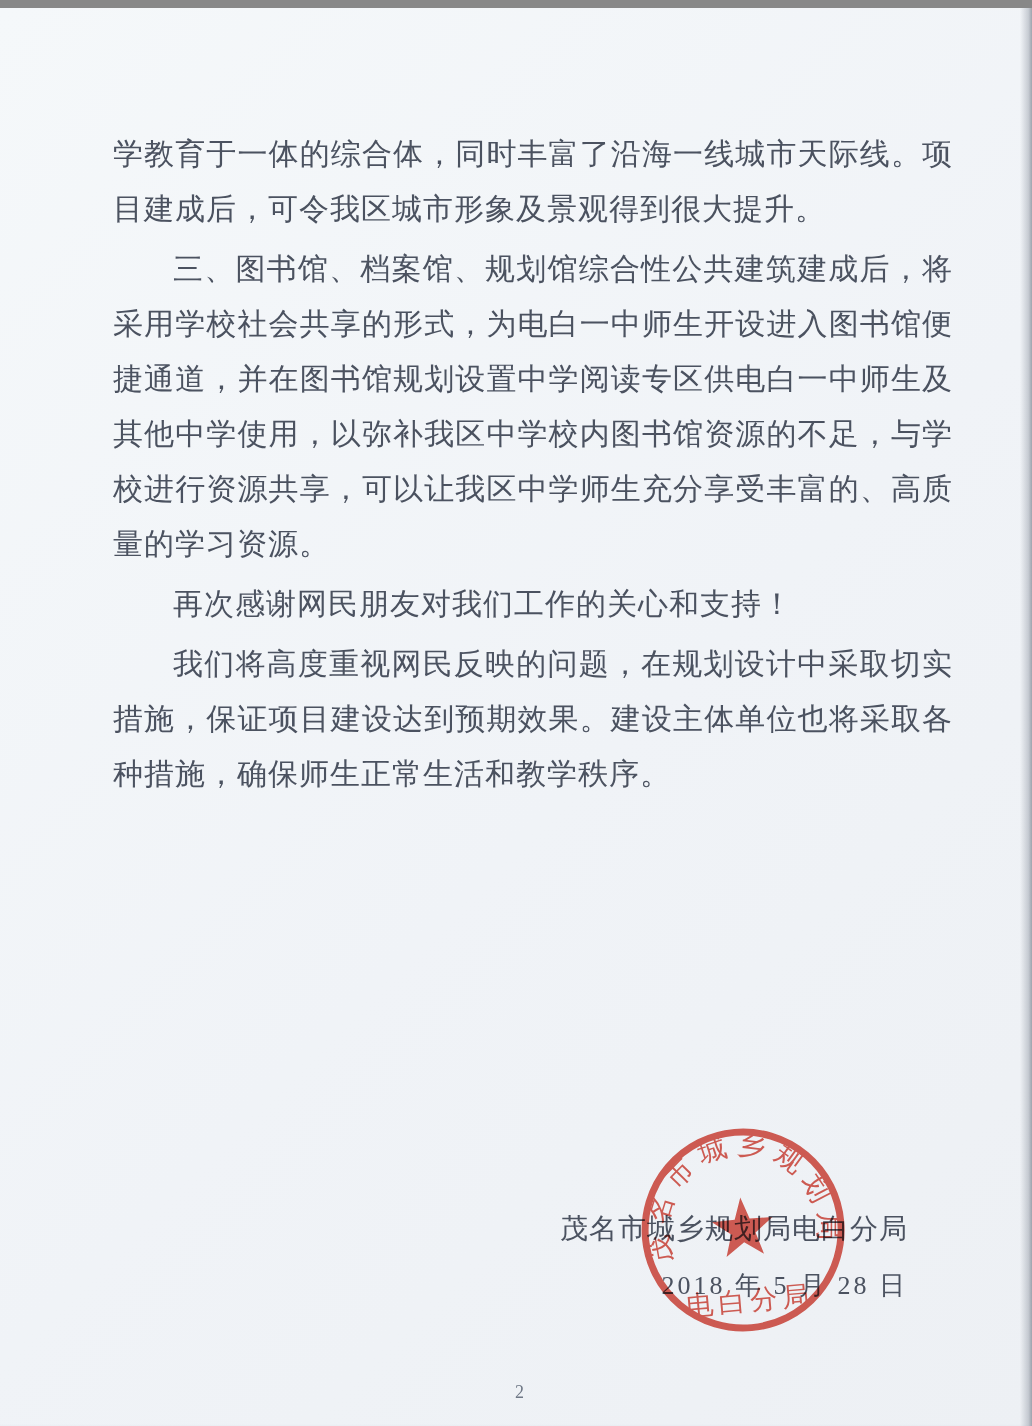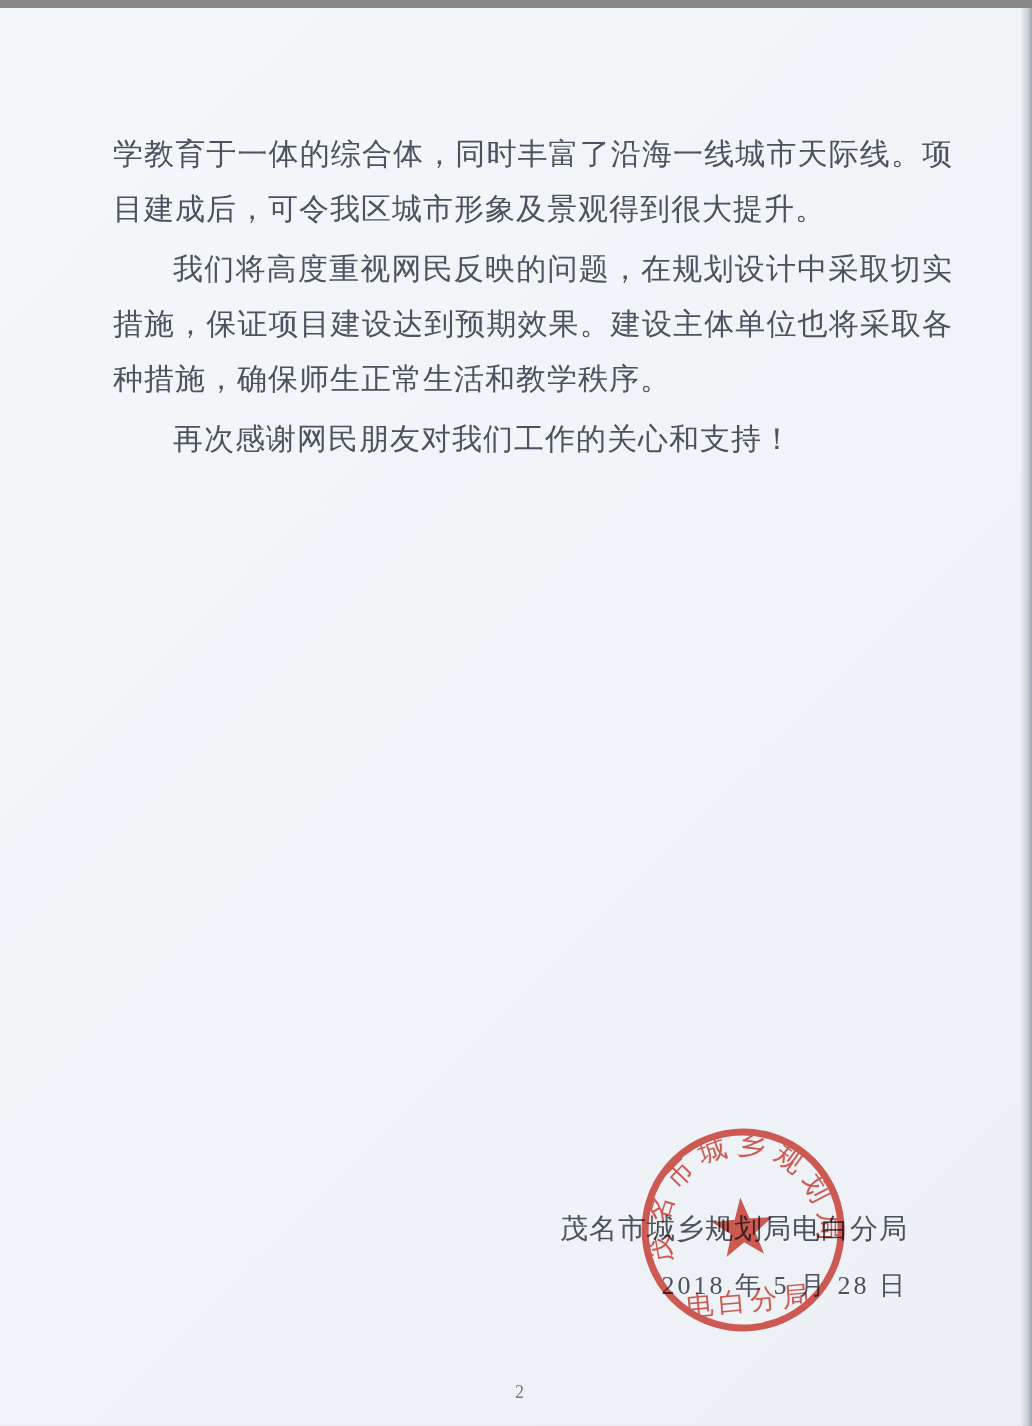--- a/index.html
+++ b/index.html
@@ -74,22 +74,23 @@
     color: #6f7886;
   }
 </style>
 </head>
 <body>
 
 <div class="page">
 
   <div class="body-text">
     <p>学教育于一体的综合体，同时丰富了沿海一线城市天际线。项目建成后，可令我区城市形象及景观得到很大提升。</p>
+    <p class="indent">三、图书馆、档案馆、规划馆综合性公共建筑建成后，将采用学校社会共享的形式，为电白一中师生开设进入图书馆便捷通道，并在图书馆规划设置中学阅读专区供电白一中师生及其他中学使用，以弥补我区中学校内图书馆资源的不足，与学校进行资源共享，可以让我区中学师生充分享受丰富的、高质量的学习资源。</p>
+    <p class="indent">再次感谢网民朋友对我们工作的关心和支持！</p>
     <p class="indent">我们将高度重视网民反映的问题，在规划设计中采取切实措施，保证项目建设达到预期效果。建设主体单位也将采取各种措施，确保师生正常生活和教学秩序。</p>
-    <p class="indent">再次感谢网民朋友对我们工作的关心和支持！</p>
   </div>
 
   <div class="signature">
     <div class="sig-org">茂名市城乡规划局电白分局</div>
     <div class="sig-date">2018 年 5 月 28 日</div>
   </div>
 
   <svg class="seal" viewBox="0 0 234 234" xmlns="http://www.w3.org/2000/svg">
     <circle cx="117" cy="118" r="98" fill="none" stroke="#d6493d" stroke-width="7"></circle>
     <path id="seal-arc" d="M 43.6 137.7 A 76 76 0 1 1 190.4 137.7" fill="none"></path>

